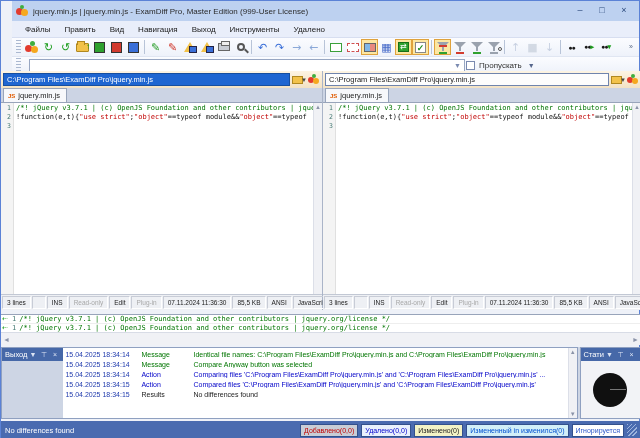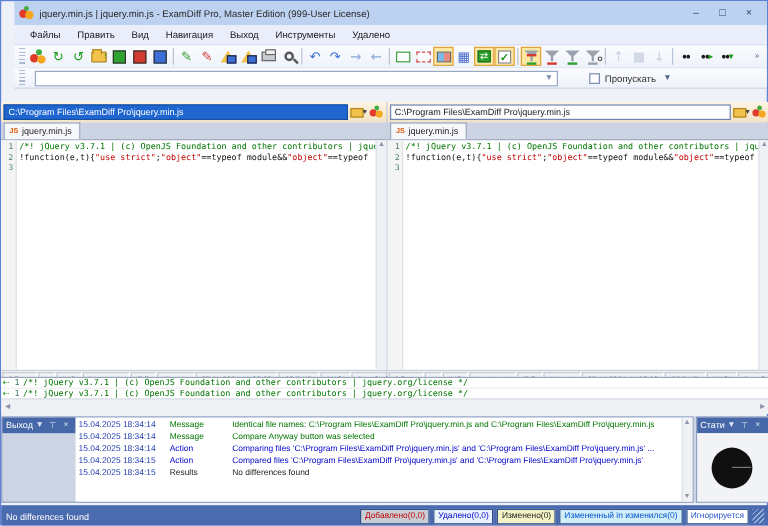--- a/index.html
+++ b/index.html
@@ -53,27 +53,27 @@
   .ic-cherry { position:relative; width:13px; height:12px; }
   .ic-cherry .c1 { position:absolute; left:0; top:4px; width:7px; height:7px; border-radius:50%; background:#e23b2e; }
   .ic-cherry .c2 { position:absolute; left:6px; top:5px; width:7px; height:7px; border-radius:50%; background:#f5a81e; }
   .ic-cherry .c3 { position:absolute; left:5px; top:0; width:5px; height:5px; border-radius:50%; background:#3fae3f; }
   .ic-tri { width:0; height:0; border-left:6px solid transparent; border-right:6px solid transparent; border-bottom:10px solid #f2c24a; position:relative; }
   .ic-tri:after { content:""; position:absolute; left:-1px; top:4px; width:6px; height:5px; background:#3a6fd8; border:1px solid #224; }
   .tb-overflow { margin-left:auto; color:#5a6a86; font-size:7px; line-height:6px; text-align:center; width:12px; }
 
   #filter-combo { width:436px; height:13px; background:#fff; border:1px solid #97a6c2; display:flex; align-items:center; margin-left:6px; }
   #filter-combo .dd { margin-left:auto; width:13px; text-align:center; color:#7a8ab0; font-size:7px; }
-  #skip-group { display:flex; align-items:center; margin-left:26px; }
+  #skip-group { display:flex; align-items:center; margin-left:1px; }
   #skip-check { width:9px; height:9px; border:1px solid #7a8ab0; background:#fff; margin-right:4px; }
   #skip-label { font-size:8px; color:#333; }
   #skip-dd { margin-left:6px; color:#55668c; font-size:7px; }
 
   
-  #main { position:absolute; top:84px; left:0; width:640px; height:239px; display:flex; }
+  #main { position:absolute; top:70px; left:0; width:640px; height:239px; display:flex; }
   .pane { width:322px; display:flex; flex-direction:column; border-right:1px solid #aab4c8; }
   .pane:last-child { width:318px; border-right:none; }
   #splitter { width:3px; background:#dde3ef; }
   .pathbar { height:17px; display:flex; align-items:center; background:linear-gradient(#fdf4e3,#f3e2c4); padding:1px 2px; gap:2px; }
   .path-box { flex:1; height:13px; font-size:7.5px; line-height:12px; padding:0 3px; border:1px solid #6f84ad; white-space:nowrap; overflow:hidden; }
   .path-box.focused { background:#1f66d1; color:#fff; border-color:#174f9f; }
   .path-box.plain { background:#fdfdfd; color:#222; }
   .mini-folder { width:14px; height:11px; position:relative; }
   .mini-folder .f { position:absolute; left:0; top:2px; width:11px; height:8px; background:#f2c24a; border:1px solid #b08820; }
   .mini-folder .d { position:absolute; right:-1px; top:3px; font-size:6px; color:#444; }

